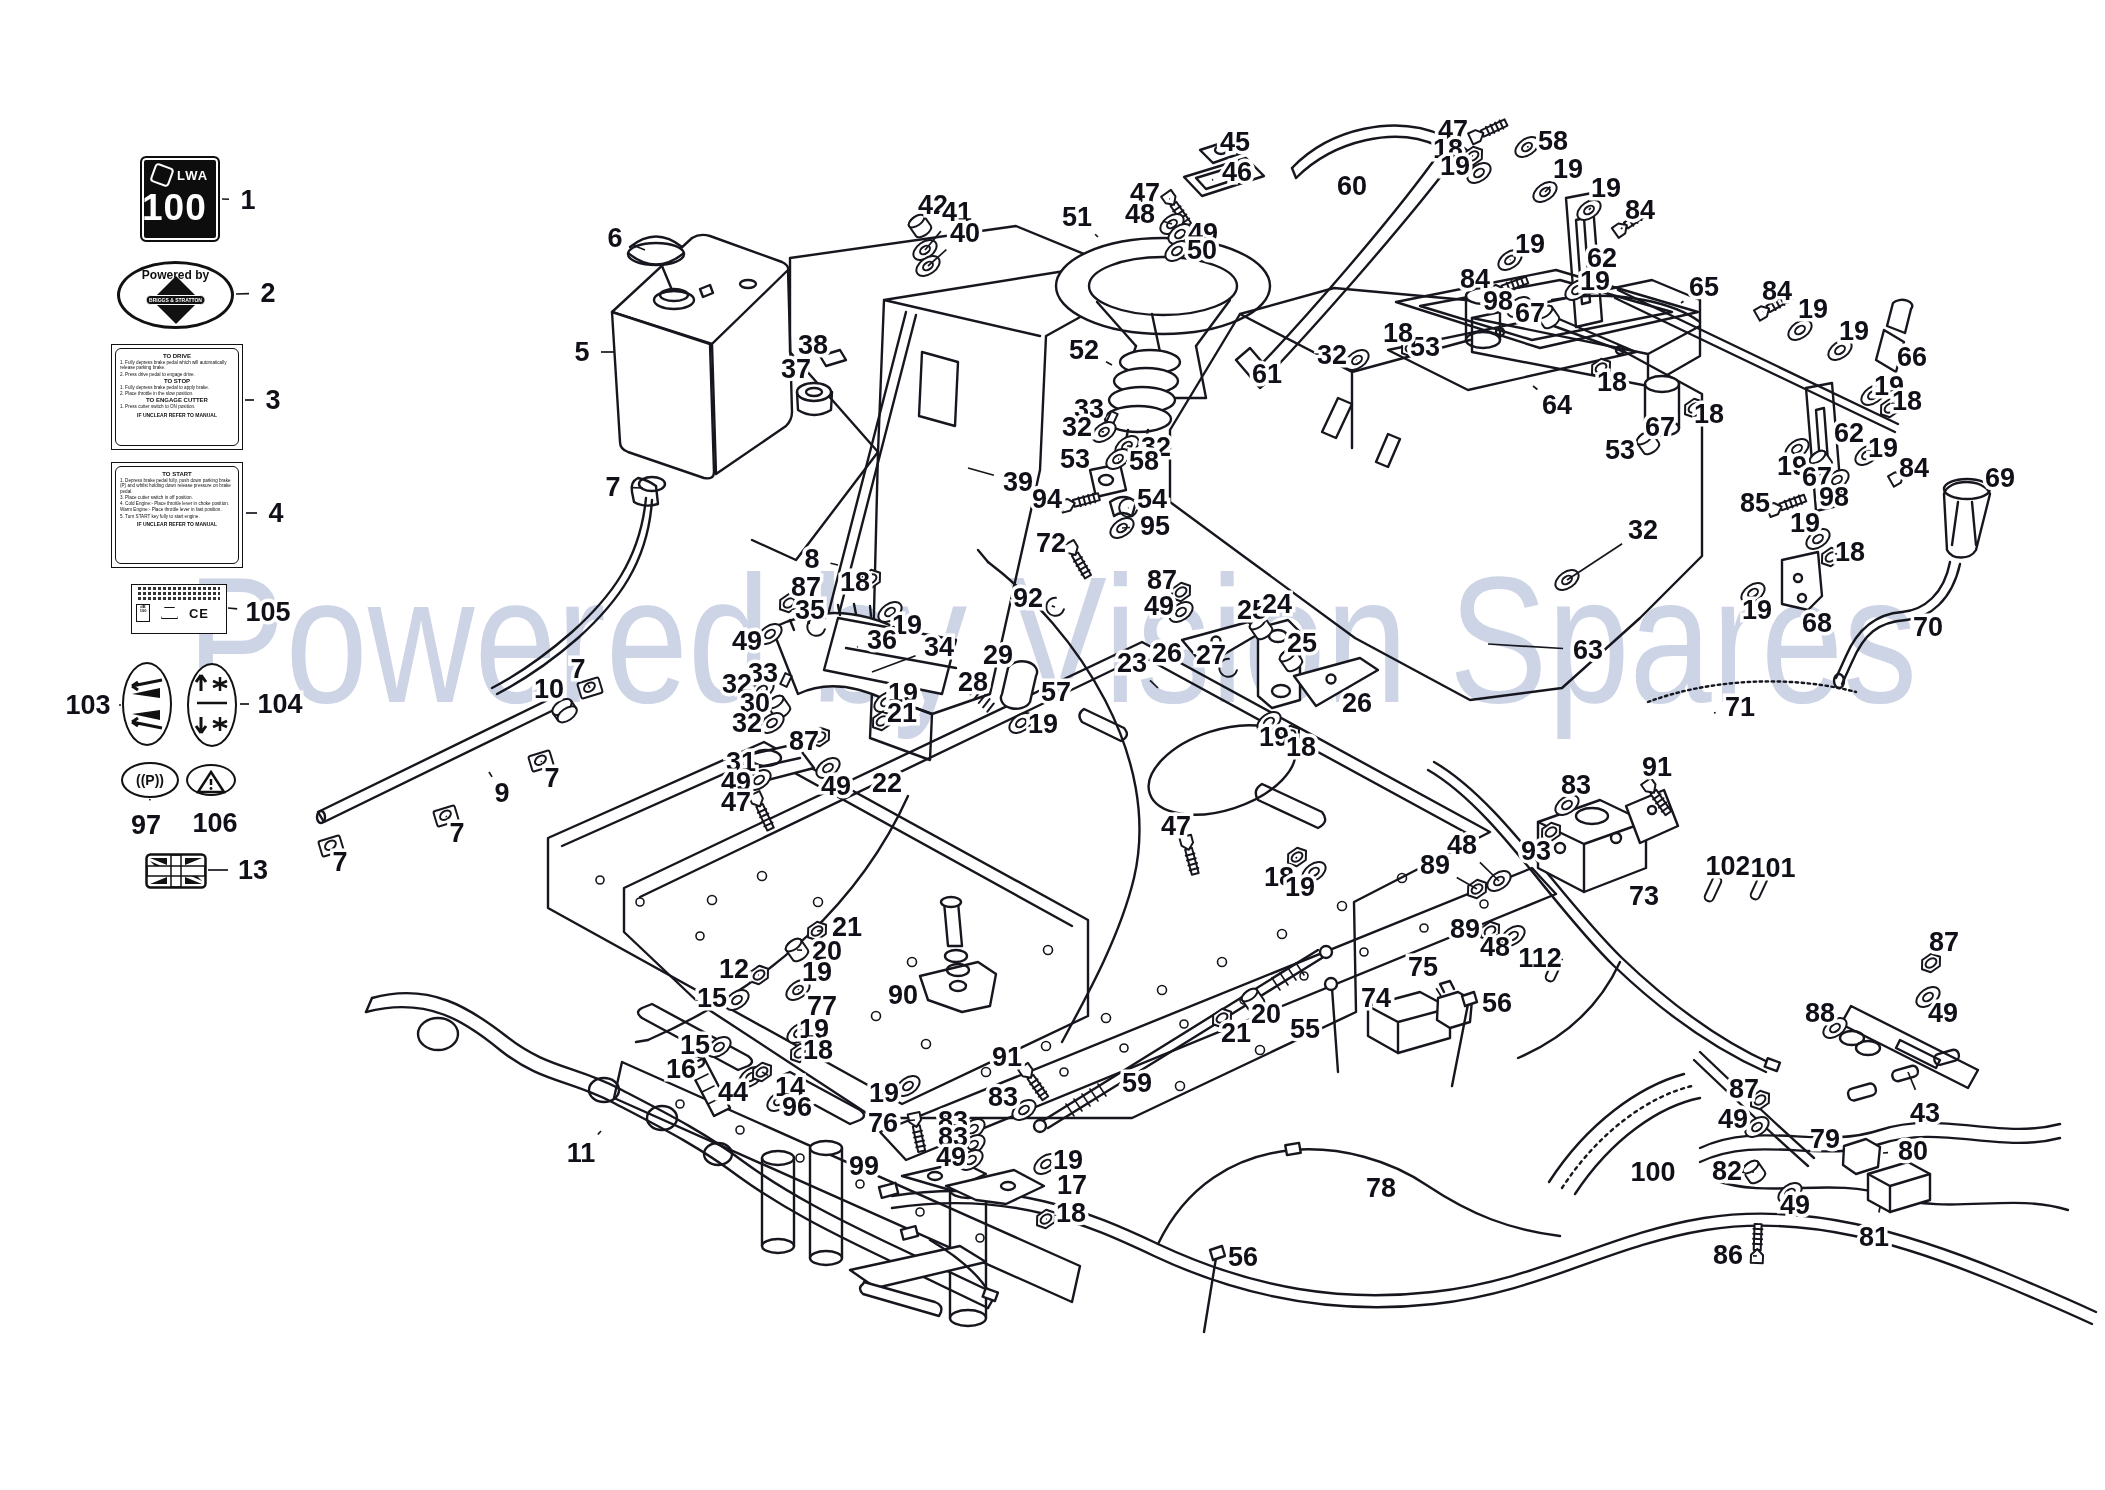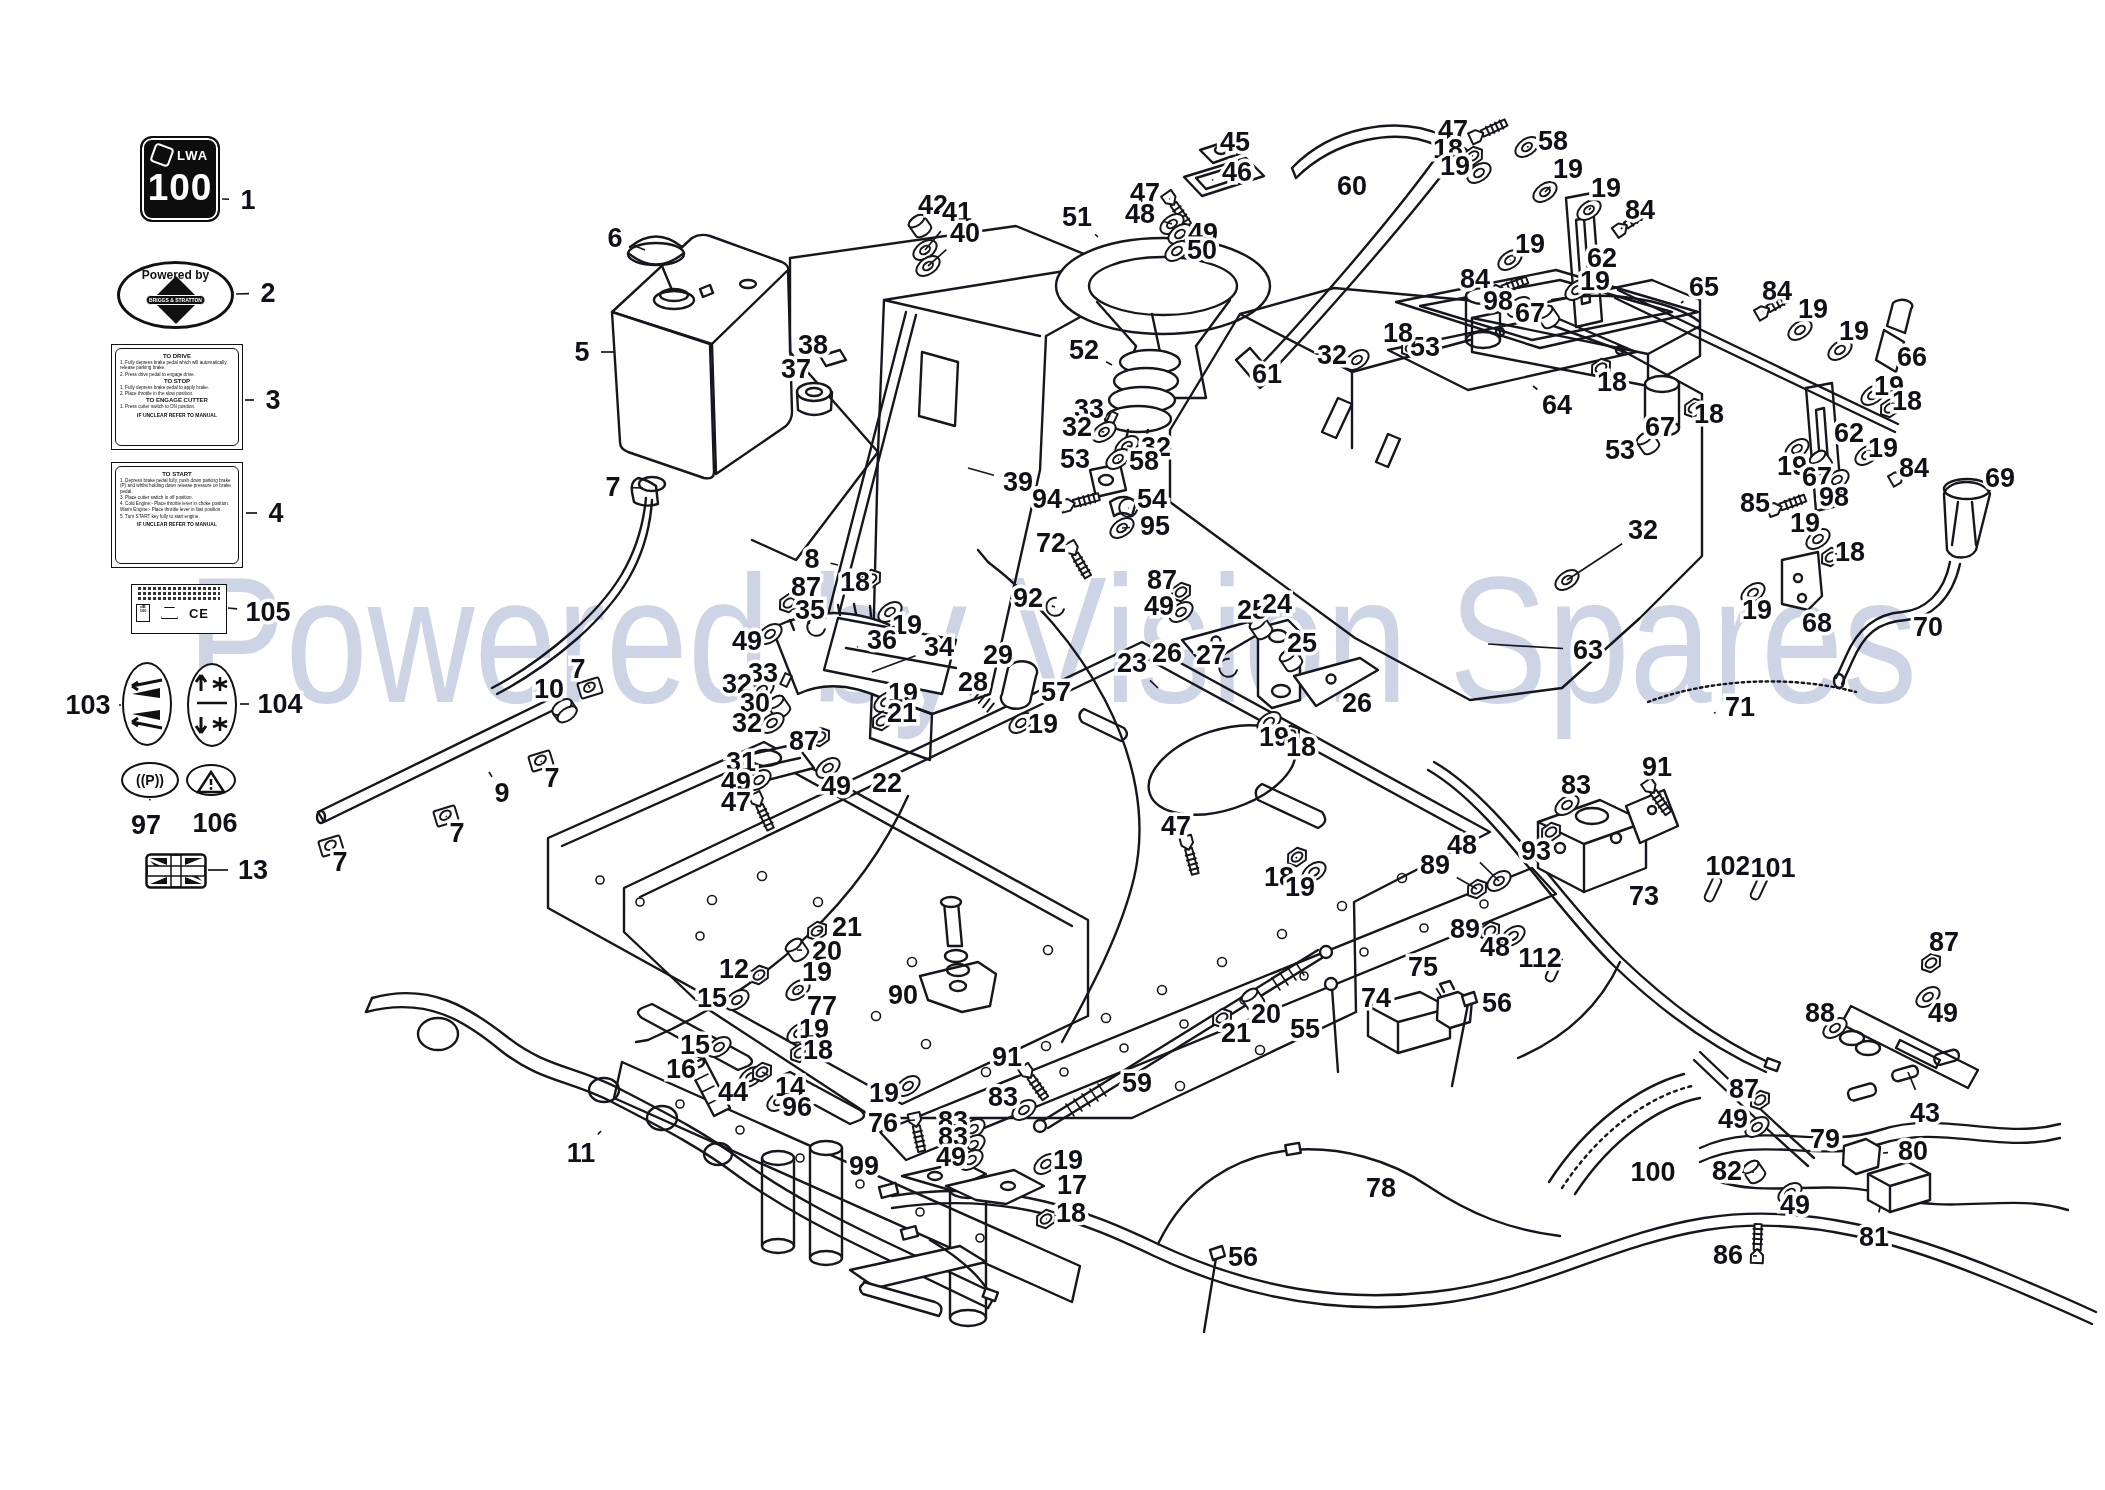--- a/index.html
+++ b/index.html
@@ -1,20 +1,20 @@
 <!DOCTYPE html>
 <html><head>
 <meta charset="utf-8">
 <style>
   html,body{margin:0;padding:0;background:#fff;}
   body{font-family:"Liberation Sans",sans-serif;}
   #stage{position:relative;width:2105px;height:1490px;background:#fff;overflow:hidden;}
   #art{position:absolute;left:0;top:0;}
   .decal{position:absolute;box-sizing:border-box;color:#111;}
-  .lwa{left:140px;top:136px;width:80px;height:86px;background:#0d0d0d;border:2px solid #0d0d0d;border-radius:12px;box-shadow:inset 0 0 0 2px #fff;color:#fff;text-align:center;}
+  .lwa{left:140px;top:156px;width:80px;height:86px;background:#0d0d0d;border:2px solid #0d0d0d;border-radius:6px;box-shadow:inset 0 0 0 2px #fff;color:#fff;text-align:left;}
   .lwa .row{display:flex;justify-content:center;align-items:center;gap:5px;margin-top:7px;height:20px;}
   .lwa .gear{width:16px;height:16px;border:2px solid #fff;border-radius:4px;transform:rotate(20deg);}
   .lwa .lwatxt{font-size:13px;font-weight:bold;letter-spacing:1px;}
   .lwa .big{font-size:37px;font-weight:bold;line-height:1.25;letter-spacing:1px;}
   .oval2{left:117px;top:261px;width:117px;height:68px;border:3px solid #111;border-radius:50%;background:#fff;text-align:center;}
   .oval2 .pb{font-size:12px;font-weight:bold;margin-top:4px;}
   .oval2 .diamond{position:absolute;left:50%;top:36px;width:34px;height:34px;background:#111;transform:translate(-50%,-50%) rotate(45deg);}
   .oval2 .bar{position:absolute;left:50%;top:36px;transform:translate(-50%,-50%);background:#111;border:1.5px solid #fff;border-radius:6px;color:#fff;font-size:5px;font-weight:bold;padding:1px 3px;white-space:nowrap;}
   .ibox{border:1.5px solid #111;background:#fff;padding:3px;}
   .ibox .inner{border:1.5px solid #111;border-radius:6px;height:100%;box-sizing:border-box;padding:3px 4px;overflow:hidden;}

